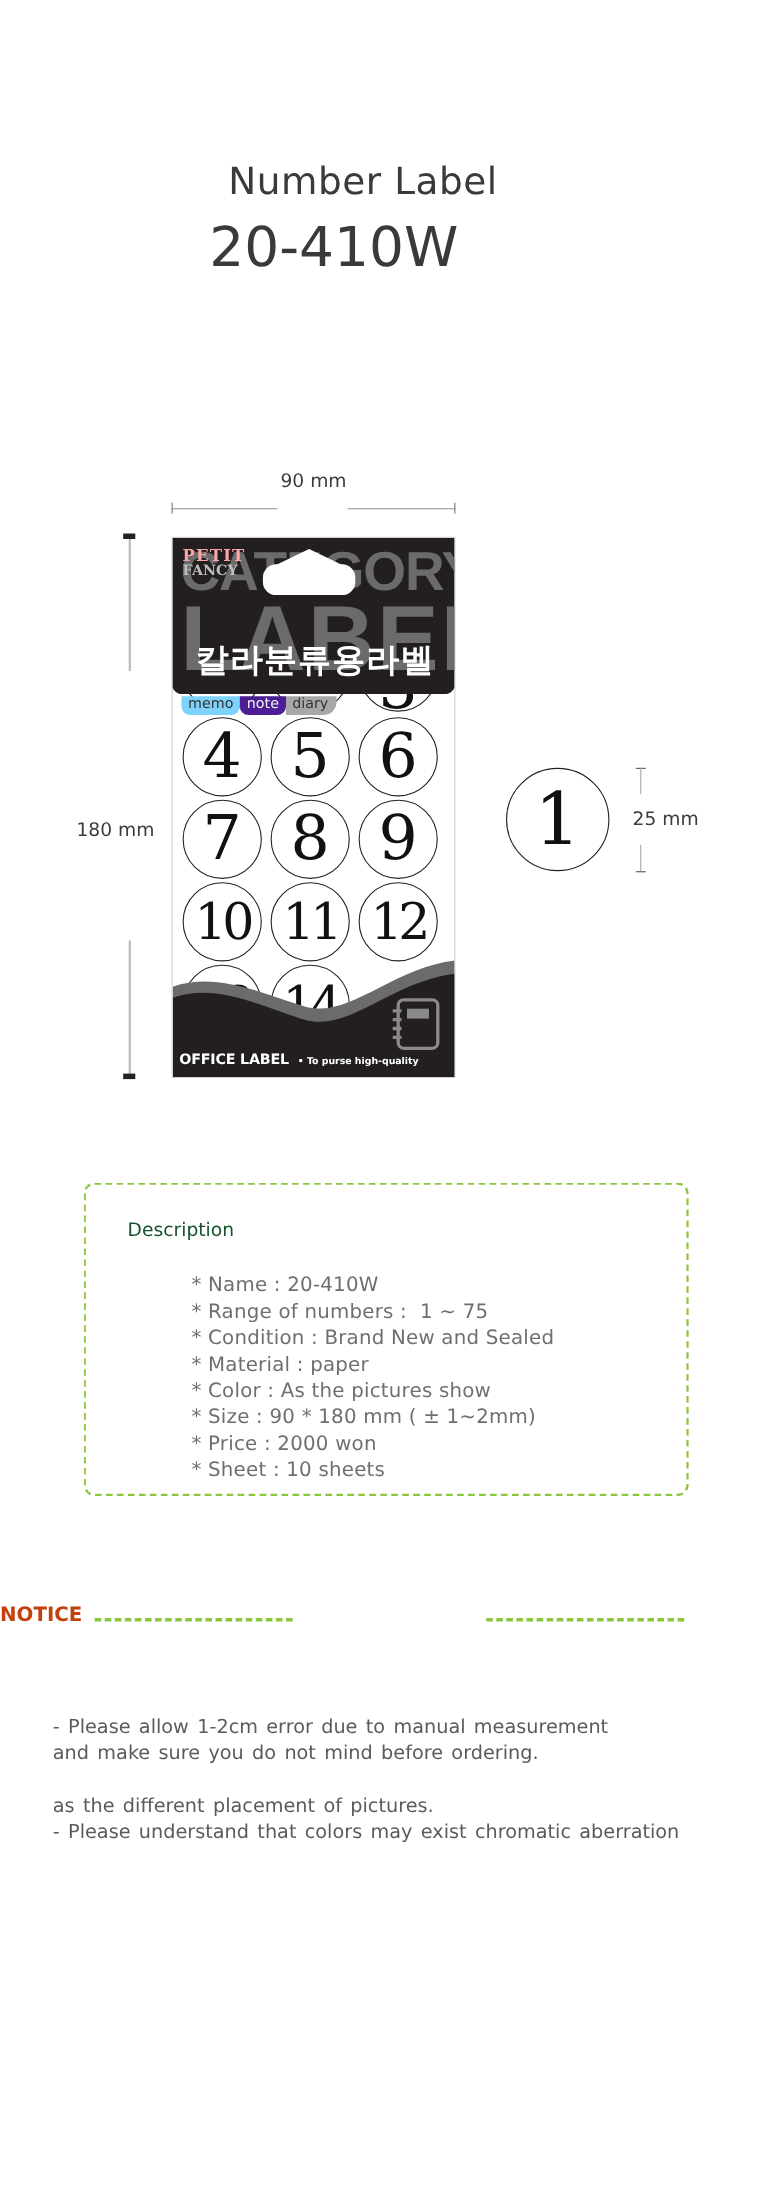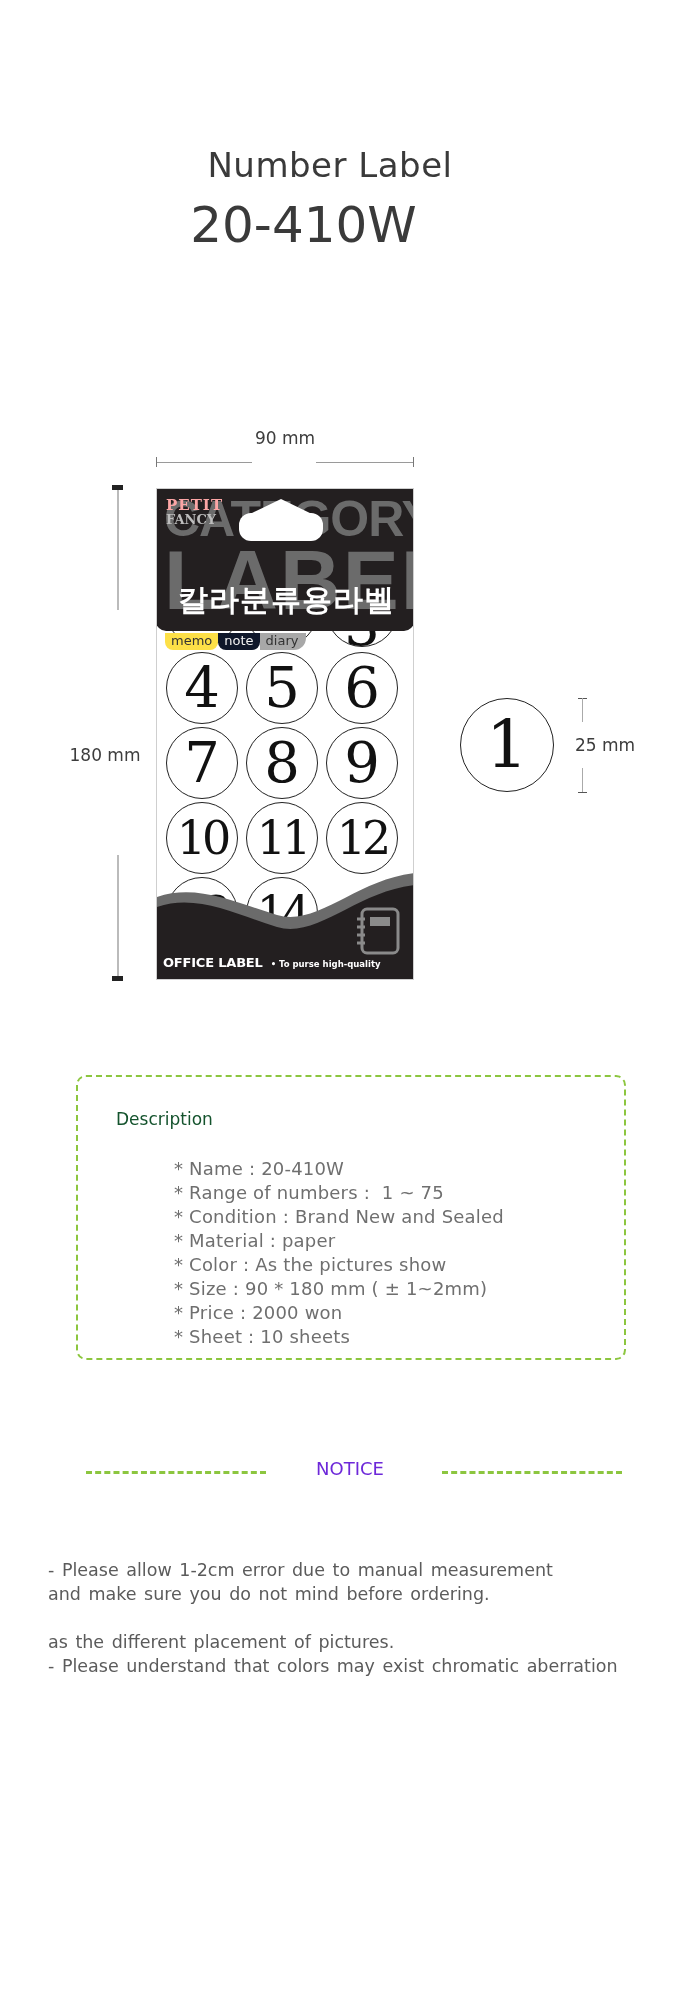--- a/index.html
+++ b/index.html
@@ -24,22 +24,22 @@
     .pkg-bg-category { position: absolute; left: 8px; top: 2px; font-family: "Liberation Sans", sans-serif; font-weight: bold; font-size: 50px; color: #6b6b6b; letter-spacing: -1px; }
     .pkg-bg-label { position: absolute; left: 8px; top: 44px; font-family: "Liberation Sans", sans-serif; font-weight: bold; font-size: 84px; color: #6b6b6b; letter-spacing: 2px; }
     .pkg-brand1 { position: absolute; left: 10px; top: 8px; font-family: "DejaVu Serif", serif; font-weight: bold; font-size: 15px; color: #fca5a5; letter-spacing: 1px; }
     .pkg-brand2 { position: absolute; left: 10px; top: 24px; font-family: "DejaVu Serif", serif; font-weight: bold; font-size: 13px; color: #bdbdbd; letter-spacing: 0px; }
     .pkg-hanger { position: absolute; left: 83px; top: 25px; width: 84px; height: 28px; background: #fff; border-radius: 12px 12px 12px 12px; }
     .pkg-hanger-tip { position: absolute; left: 92px; top: 11px; width: 0; height: 0; border-left: 33px solid transparent; border-right: 33px solid transparent; border-bottom: 16px solid #fff; }
     .pkg-korean { position: absolute; left: 22px; top: 92px; font-size: 30px; font-weight: bold; color: #ffffff; letter-spacing: 1px; font-family: "DejaVu Sans", sans-serif; }
 
     .tabs { position: absolute; left: 8px; top: 144px; z-index: 6; display: flex; }
     .tab { font-size: 13px; padding: 0 6px; height: 17px; line-height: 16px; border-radius: 0 0 8px 8px; font-family: "DejaVu Sans", sans-serif; }
-    .tab-memo { background: #fde047; color: #333; }
-    .tab-note { background: #0f172a; color: #f2f2f2; border-radius: 0 0 8px 8px; }
+    .tab-memo { background: #7dd3fc; color: #333; }
+    .tab-note { background: #4c1d95; color: #f2f2f2; border-radius: 0 0 8px 8px; }
     .tab-diary { background: #a8a8a8; color: #333; border-radius: 0 0 12px 0; padding-right: 8px; }
 
     .circle { position: absolute; width: 72px; height: 72px; border: 1.3px solid #222; border-radius: 50%; display: flex; align-items: center; justify-content: center; font-family: "DejaVu Serif", serif; color: #111; }
     .circle span { font-size: 56px; line-height: 1; }
     .circle.two span { font-size: 46px; letter-spacing: -4px; }
 
     .pkg-footer { position: absolute; left: 0; top: 380px; width: 258px; height: 112px; z-index: 5; }
     .pkg-footer-text { position: absolute; left: 6px; top: 463px; z-index: 6; color: #fff; font-family: "DejaVu Sans", sans-serif; }
     .footer-big { font-size: 13px; font-weight: bold; letter-spacing: -0.2px; }
     .footer-small { font-size: 8.5px; font-weight: bold; margin-left: 8px; }
@@ -52,21 +52,21 @@
     .sample-dim-label { position: absolute; left: 575px; top: 735px; font-size: 17px; color: #3d3d3d; }
 
     
     .desc-box { position: absolute; left: 76px; top: 1075px; width: 550px; height: 285px; border: 2px dashed #8cc63f; border-radius: 10px; }
     .desc-title { position: absolute; left: 38px; top: 32px; font-size: 17px; color: #14532d; font-family: "DejaVu Sans", sans-serif; }
     .desc-list { position: absolute; left: 96px; top: 80px; list-style: none; }
     .desc-list li { font-size: 18px; line-height: 24px; color: #6f6f6f; white-space: pre; font-family: "DejaVu Sans", sans-serif; letter-spacing: 0.2px; }
 
     
     .notice-dash { position: absolute; top: 1471px; height: 0; border-top: 3px dashed #8cc63f; }
-    .notice-label { position: absolute; top: 1458px; left: 0; width: 700px; text-align: center; font-size: 18px; color: #6d28d9; font-family: "DejaVu Sans", sans-serif; }
+    .notice-label { position: absolute; top: 1458px; left: 0; width: 700px; font-size: 18px; color: #c2410c; font-family: "DejaVu Sans", sans-serif; font-weight: bold; }
     .notice-para { position: absolute; left: 48px; width: 620px; font-size: 17.5px; line-height: 24px; color: #5b5b5b; font-family: "DejaVu Sans", sans-serif; word-spacing: 2px; }
   </style>
 </head>
 <body>
 
 <div class="title-line1">Number Label</div>
 <div class="title-line2">20-410W</div>
 
 <div class="dim-width-label">90 mm</div>
 <div class="dim-h-line" style="left:156px;width:96px;"></div>

